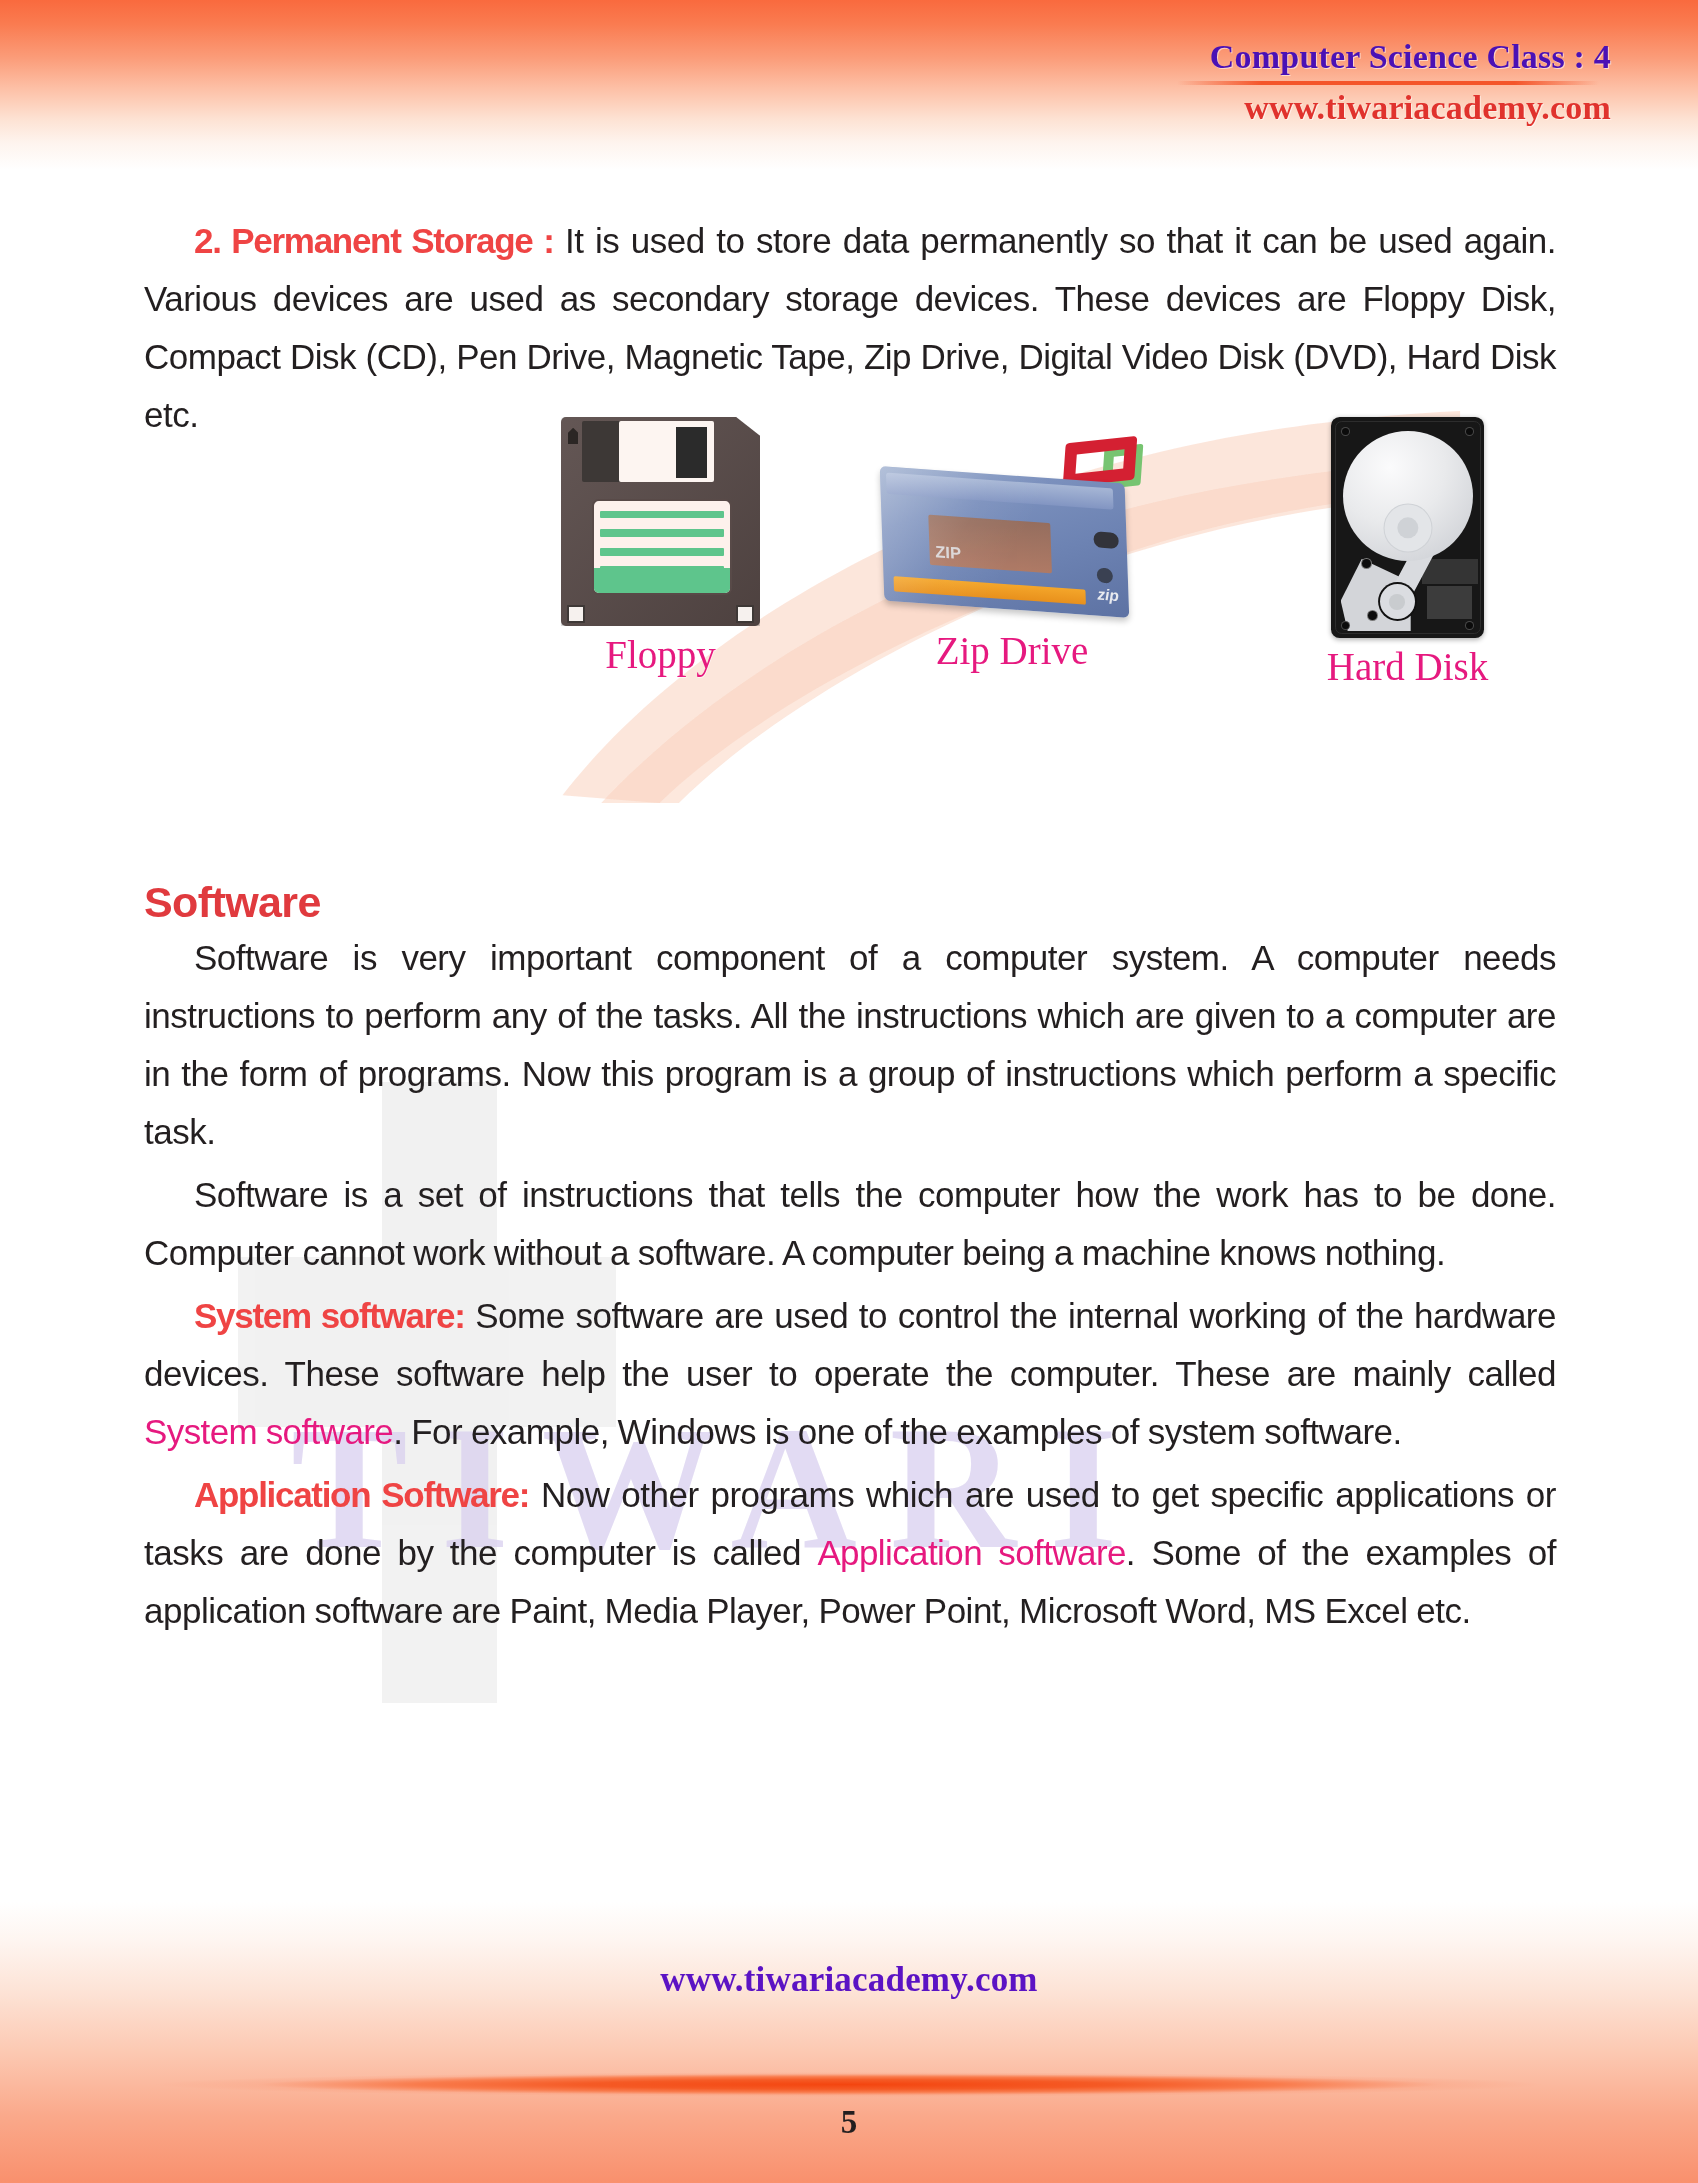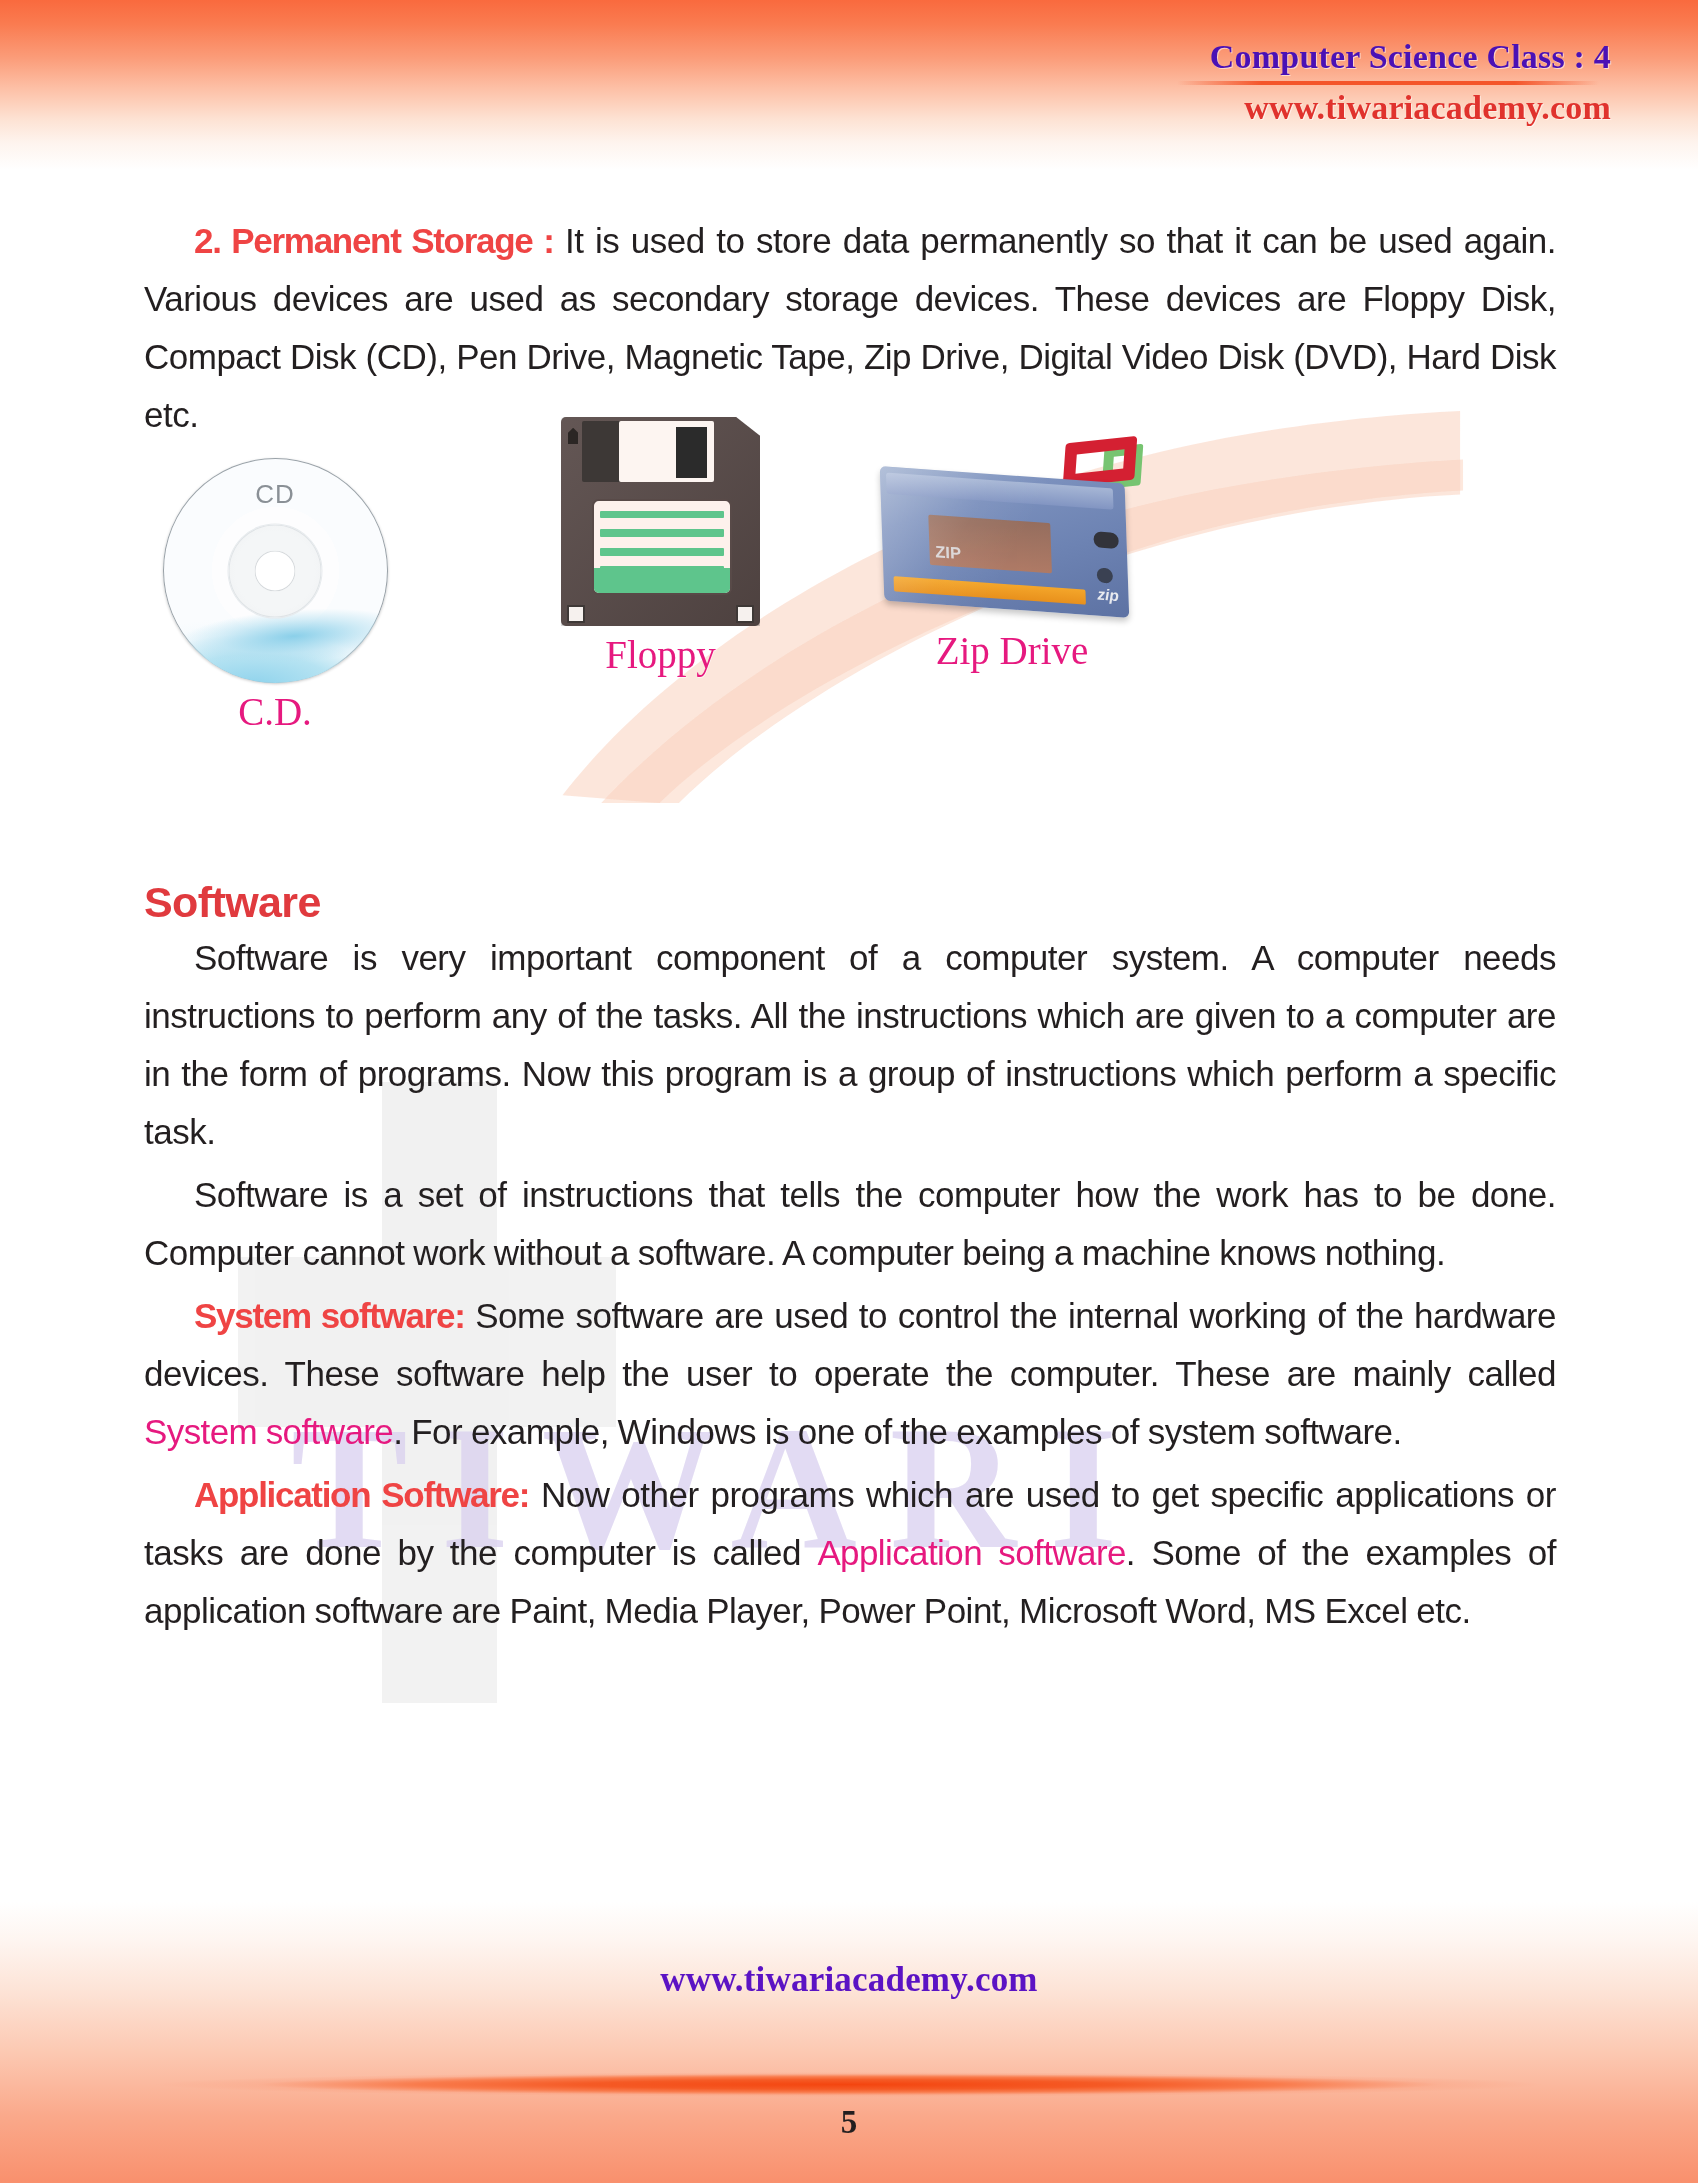--- a/index.html
+++ b/index.html
@@ -611,30 +611,20 @@
     <p class="body"><span class="indent"></span><span>Software  is a set of instructions that tells the computer how the work has to be done. Computer cannot work without a software. A computer being a machine knows nothing.</span></p>
 
     <p class="body"><span class="indent"></span><span class="lbl-blue">System software:</span><span> Some software are used to control the internal working of the hardware devices. These software help the user to operate the computer. These are mainly called </span><span class="lbl-pink">System software</span><span>. For example, Windows is one of the examples of system software.</span></p>
 
     <p class="body"><span class="indent"></span><span class="lbl-blue">Application Software:</span><span> Now other programs which are used to get specific applications or tasks are done by the computer is called </span><span class="lbl-pink">Application software</span><span>. Some of the examples of application software are Paint, Media Player, Power Point, Microsoft Word, MS Excel etc.</span></p>
 
   </div>
 
   <div class="figures">
 
-    <div class="fig fig-cd">
-      <div class="fig-art cd-art">
-        <div class="cd-wave"></div>
-        <div class="cd-wave2"></div>
-        <div class="cd-text">CD</div>
-        <div class="cd-hub"></div>
-        <div class="cd-hole"></div>
-      </div>
-      <div class="fig-caption">C.D.</div>
-    </div>
 
     <div class="fig fig-floppy">
       <div class="fig-art floppy-art">
         <div class="floppy-body"></div>
         <div class="floppy-notch"></div>
         <div class="floppy-shutter-dark"></div>
         <div class="floppy-shutter-white"></div>
         <div class="floppy-window"></div>
         <div class="floppy-label">
           <div class="floppy-stripe" style="top:9.7px"></div>
@@ -661,20 +651,43 @@
           <div class="zip-knob"></div>
           <div class="zip-btn"></div>
           <div class="zip-logo">zip</div>
           <div class="zip-stripe"></div>
           <div class="zip-gloss"></div>
         </div>
       </div>
       <div class="fig-caption">Zip Drive</div>
     </div>
 
+    <div class="fig fig-hdd">
+      <div class="fig-art hdd-art">
+        <div class="hdd-body">
+          <div class="hdd-vcm"></div>
+          <div class="hdd-block2"></div>
+          <div class="hdd-block"></div>
+          <div class="hdd-arm"></div>
+          <div class="hdd-platter"></div>
+          <div class="hdd-spindle"></div>
+          <div class="hdd-spindle-in"></div>
+          <div class="hdd-pivot"></div>
+          <div class="hdd-pivot-in"></div>
+          <div class="hdd-dot" style="left:31px; top:142px;"></div>
+          <div class="hdd-dot" style="left:37px; top:194px;"></div>
+          <div class="hdd-edge"></div>
+          <div class="hdd-screw" style="left:10.7px; top:10.7px;"></div>
+          <div class="hdd-screw" style="right:10.7px; top:10.7px;"></div>
+          <div class="hdd-screw" style="left:10.7px; bottom:8.7px;"></div>
+          <div class="hdd-screw" style="right:10.7px; bottom:8.7px;"></div>
+        </div>
+      </div>
+      <div class="fig-caption">Hard Disk</div>
+    </div>
 
   </div>
 
   <div class="footer">
     <div class="footer-url">www.tiwariacademy.com</div>
   </div>
   <div class="footer-lens"></div>
   <div class="page-number">5</div>
 
 </div>

